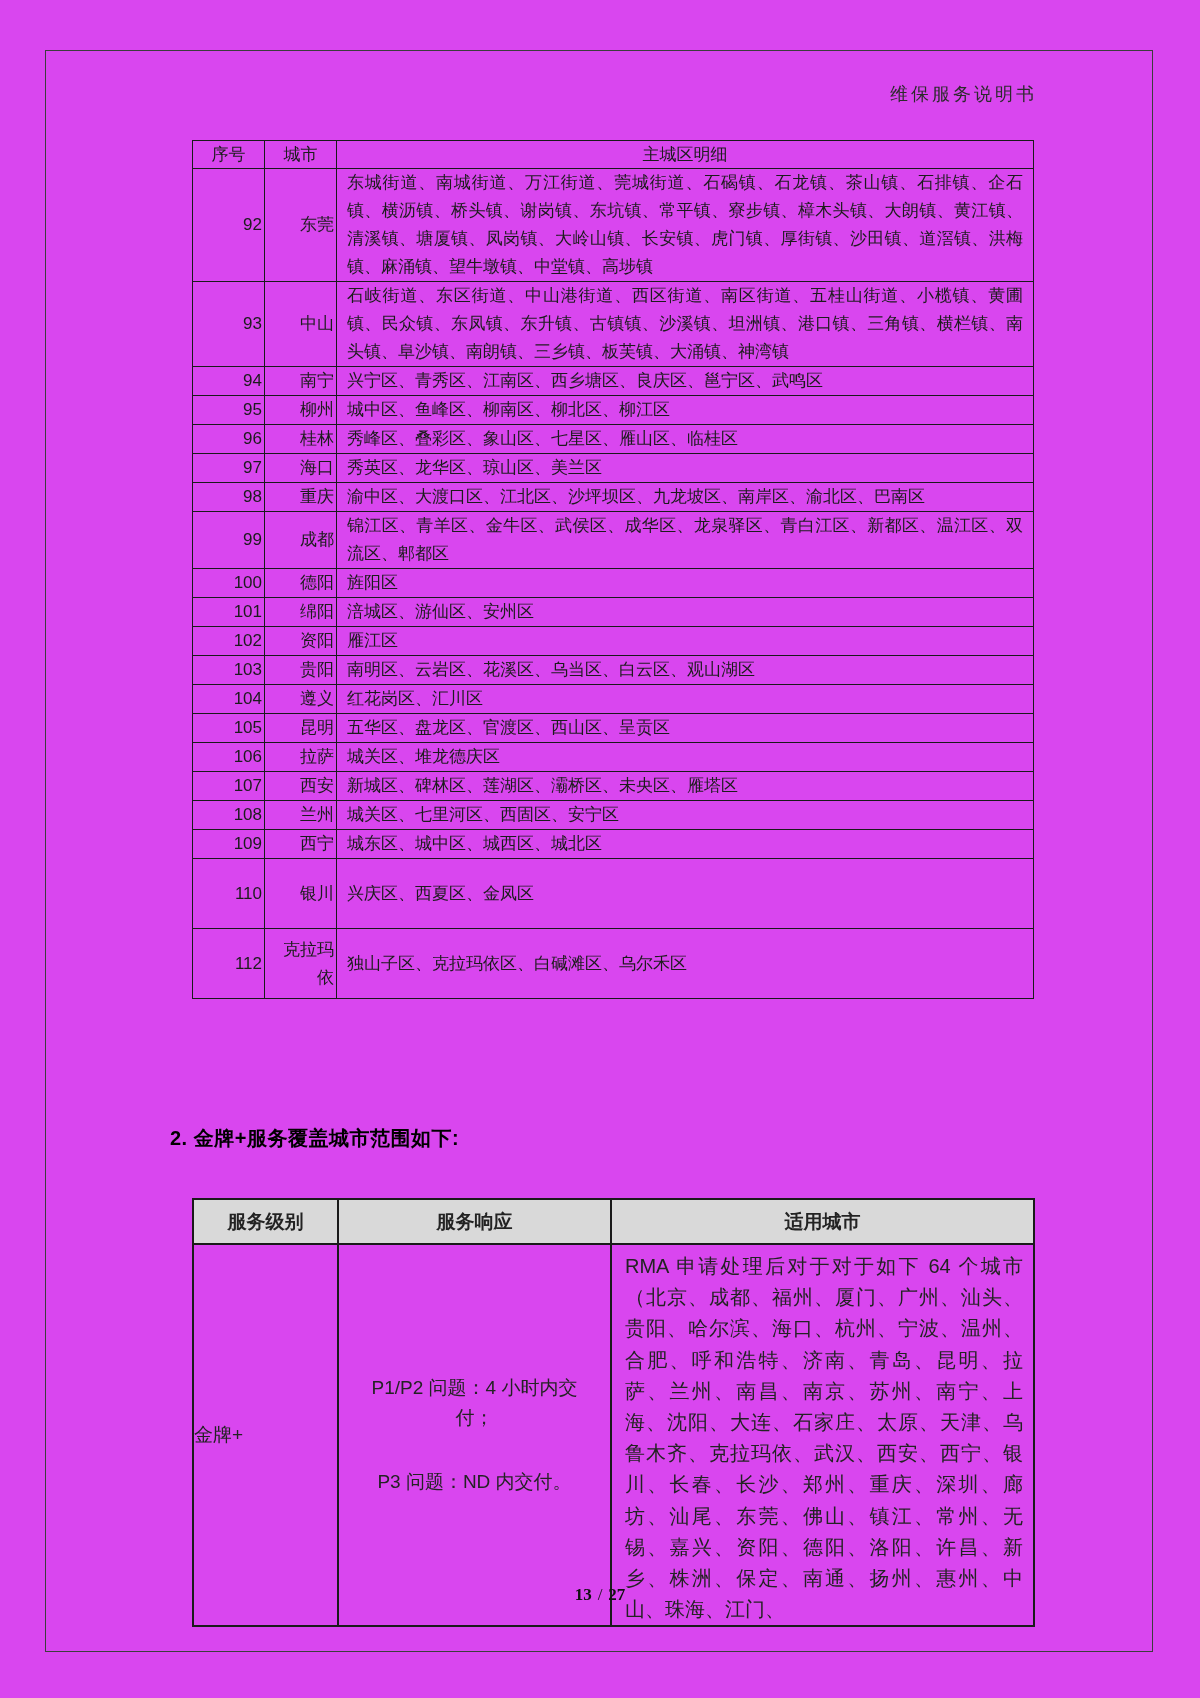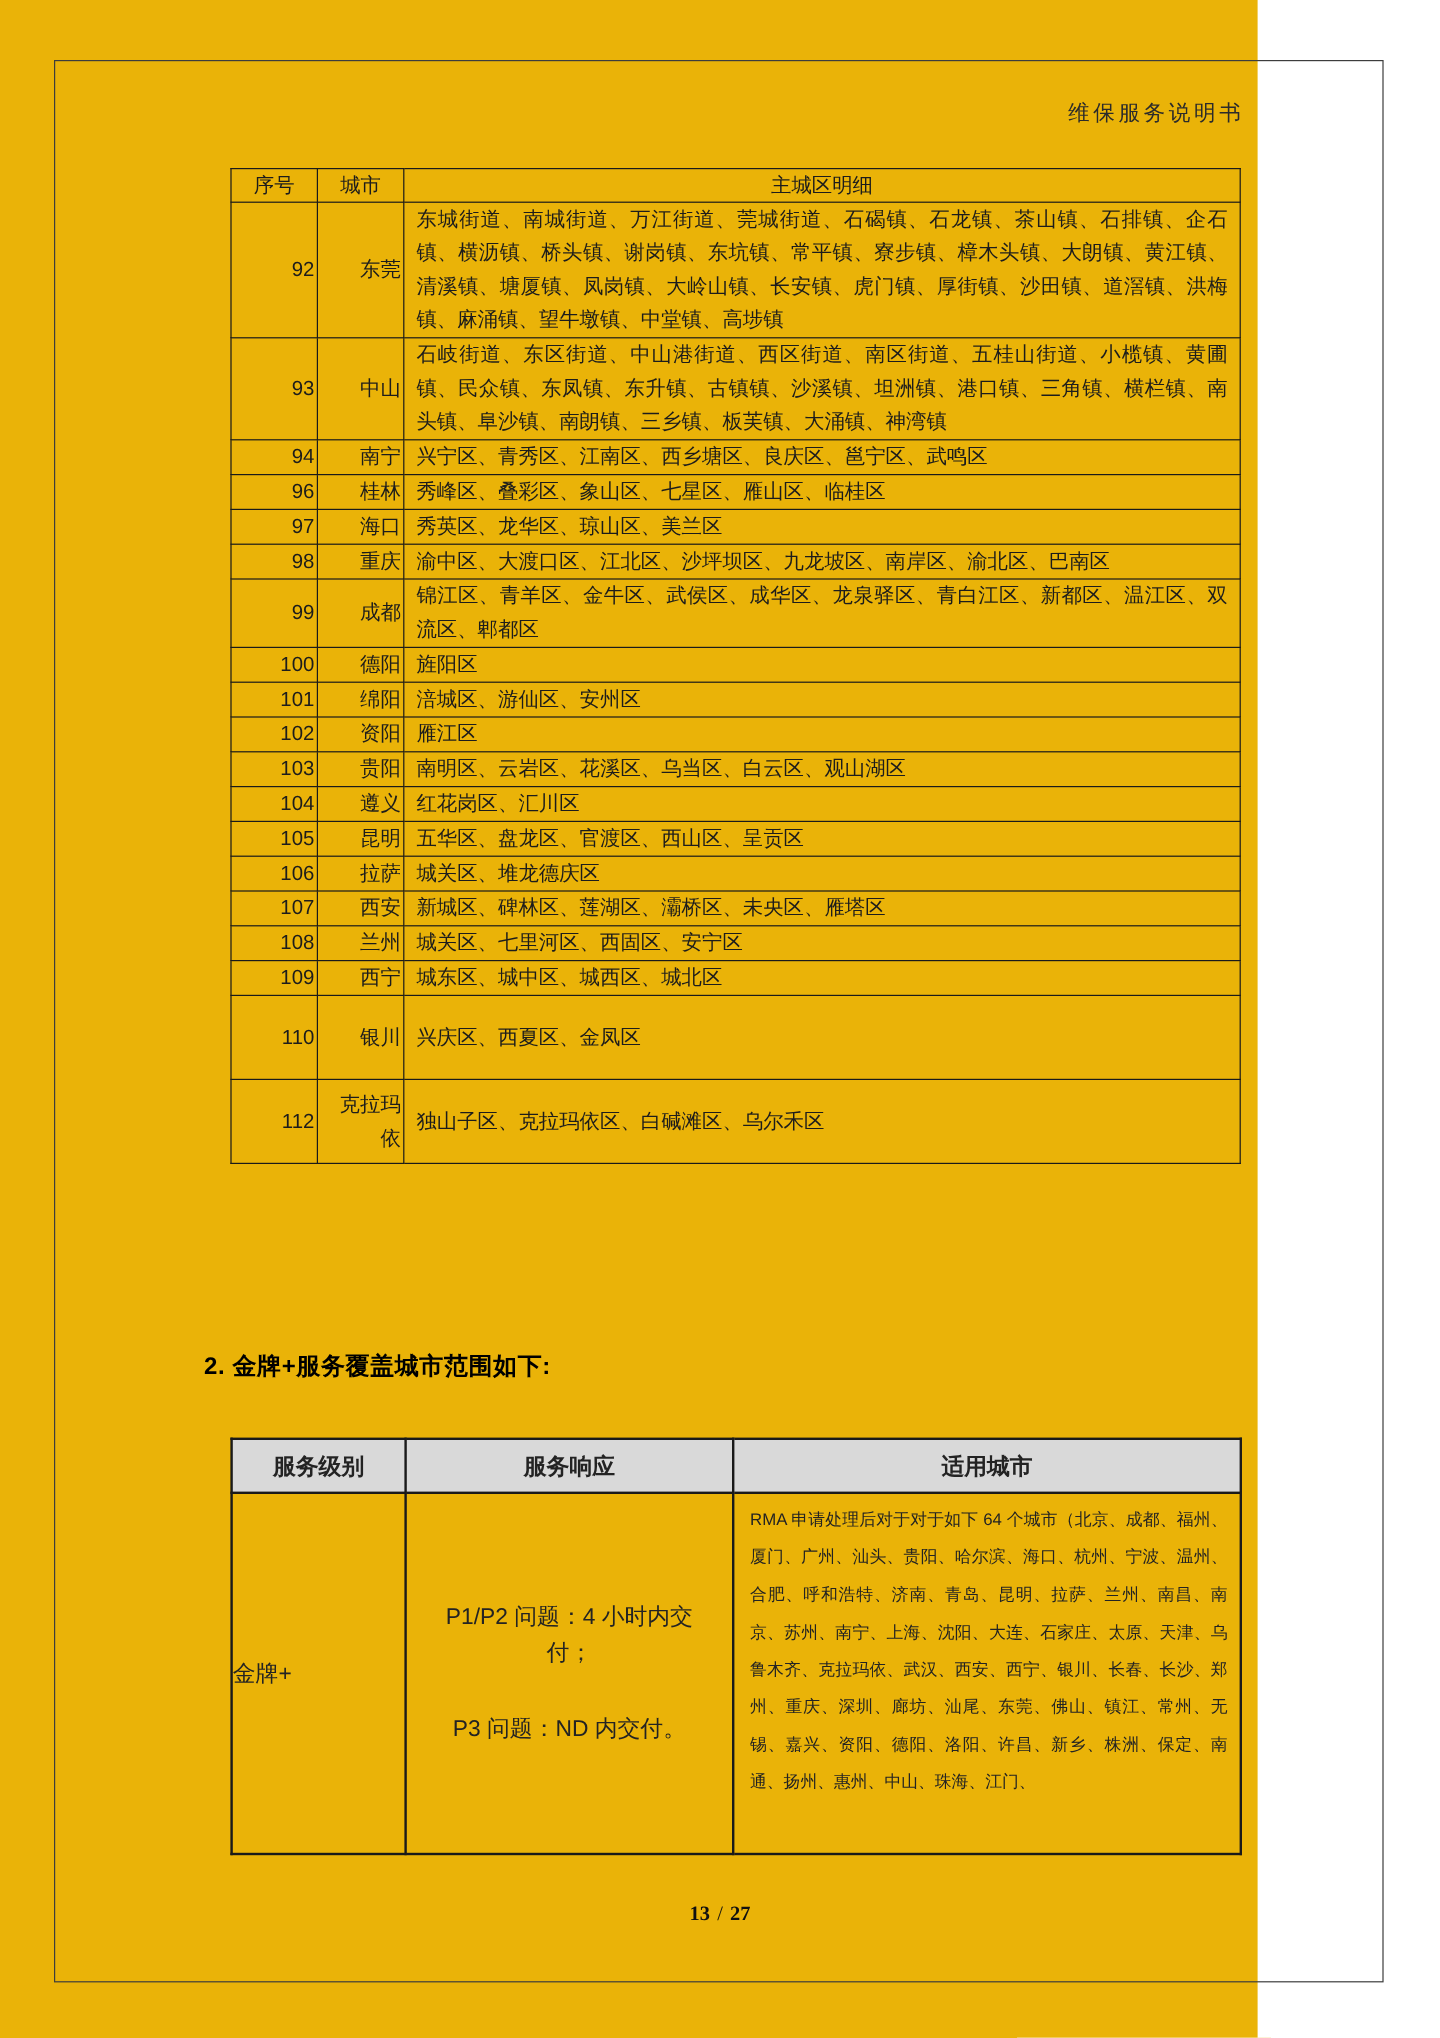--- a/index.html
+++ b/index.html
@@ -4,21 +4,21 @@
 <style>
   * { margin:0; padding:0; box-sizing:border-box; }
   html,body { background:#ffffff; }
   body {
     width:1200px; height:1698px;
     font-family:"Liberation Sans", sans-serif;
     color:#1a1a1a;
     position:relative;
     overflow:hidden;
   }
-  .page { position:relative; width:1048px; height:1698px; background:#eab308;padding-left:48px; }
+  .page { position:relative; width:1200px; height:1698px; background:#d946ef;padding-left:48px; }
 
   .frame {
     position:absolute; left:45px; top:50px;
     width:1108px; height:1602px;
     border:1.5px solid #3d3d3d;
   }
 
   .doc-header {
     position:absolute; left:890px; top:82px;
     font-family:"Liberation Serif", serif;
@@ -73,21 +73,21 @@
   td.s-level {
     vertical-align:middle; font-size:19px;
   }
   td.s-response {
     text-align:center; vertical-align:middle;
     font-size:19px; line-height:30px; padding:0 18px;
   }
   td.s-response .para + .para { margin-top:34px; }
   td.s-cities {
     vertical-align:top;
-    font-size:14px; line-height:31.2px;
+    font-size:20px; line-height:31.2px;
     text-align:justify; text-align-last:left;
     padding:6px 10px 0 13px;
     overflow:hidden;
   }
 
   
   .footer {
     position:absolute; left:0; top:1585px; width:1200px;
     text-align:center;
     font-family:"Liberation Serif", serif;
@@ -129,20 +129,25 @@
         <td class="c-no">93</td>
         <td class="c-city">中山</td>
         <td class="c-detail">石岐街道、东区街道、中山港街道、西区街道、南区街道、五桂山街道、小榄镇、黄圃镇、民众镇、东凤镇、东升镇、古镇镇、沙溪镇、坦洲镇、港口镇、三角镇、横栏镇、南头镇、阜沙镇、南朗镇、三乡镇、板芙镇、大涌镇、神湾镇</td>
       </tr>
         <tr>
         <td class="c-no">94</td>
         <td class="c-city">南宁</td>
         <td class="c-detail">兴宁区、青秀区、江南区、西乡塘区、良庆区、邕宁区、武鸣区</td>
       </tr>
         <tr>
+        <td class="c-no">95</td>
+        <td class="c-city">柳州</td>
+        <td class="c-detail">城中区、鱼峰区、柳南区、柳北区、柳江区</td>
+      </tr>
+        <tr>
         <td class="c-no">96</td>
         <td class="c-city">桂林</td>
         <td class="c-detail">秀峰区、叠彩区、象山区、七星区、雁山区、临桂区</td>
       </tr>
         <tr>
         <td class="c-no">97</td>
         <td class="c-city">海口</td>
         <td class="c-detail">秀英区、龙华区、琼山区、美兰区</td>
       </tr>
         <tr>

